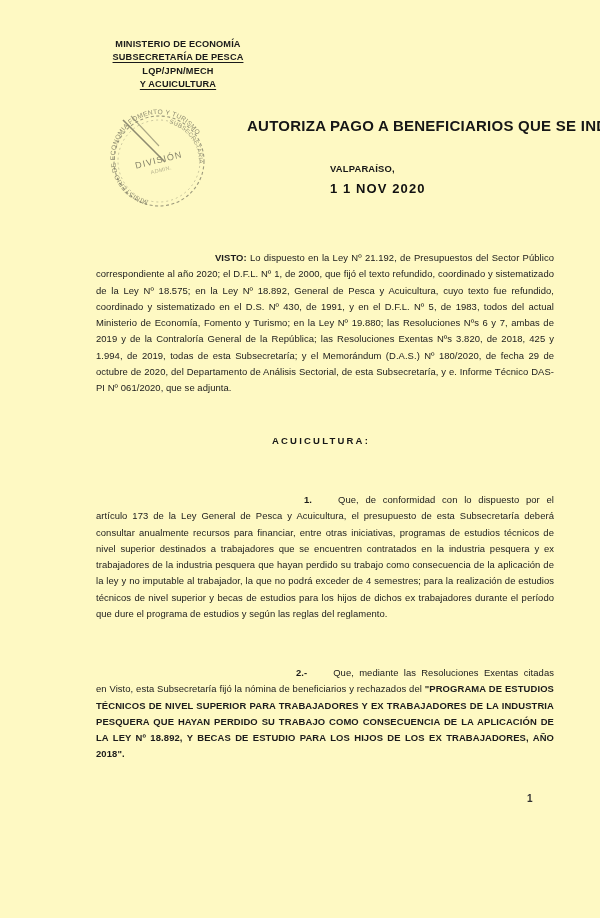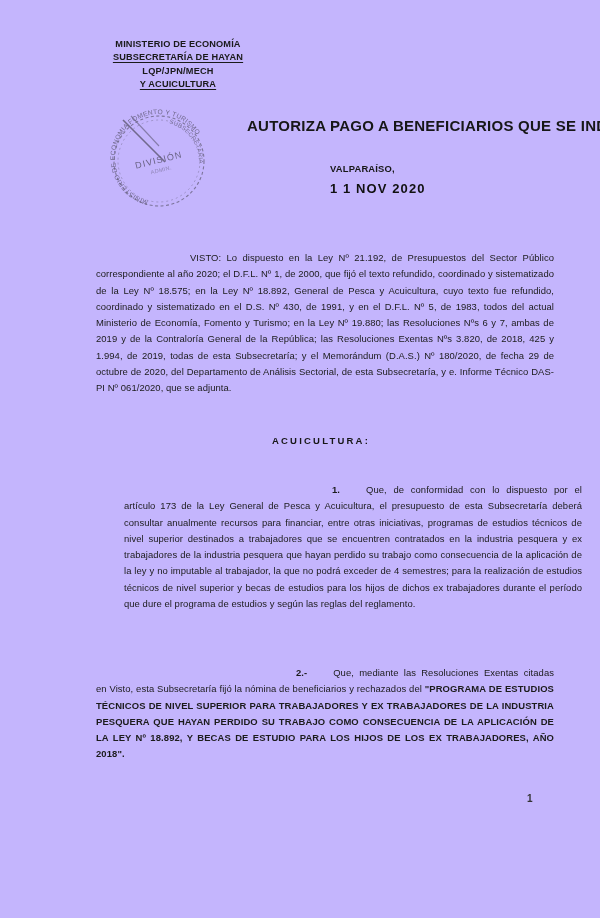--- a/index.html
+++ b/index.html
@@ -4,21 +4,21 @@
 <style>
   html, body {
     margin: 0;
     padding: 0;
     background: #ffffff;
   }
   .page {
     position: relative;
     width: 600px;
     height: 918px;
-    background: #c4b5fd;
+    background: #fef9c3;
     overflow: hidden;
     font-family: "Liberation Sans", sans-serif;
     color: #141414;
     -webkit-font-smoothing: none;
   }
 
   
   .letterhead {
     position: absolute;
     left: 88px;
@@ -135,27 +135,27 @@
     position: absolute;
     left: 96px;
     width: 458px;
     font-size: 9.45px;
     line-height: 16.3px;
     text-align: justify;
     color: #1b1b1b;
     letter-spacing: 0.06px;
   }
   .body-block.visto { top: 250px; }
-  .body-block.c1 { top: 482px; margin-left: 28px; }
+  .body-block.c1 { top: 492px; }
   .body-block.c2 { top: 649px; margin-top: 16px; }
 
   .lead {
     display: inline-block;
-    margin-left: 94px;
-    font-weight: 400;
+    margin-left: 119px;
+    font-weight: 700;
   }
   .lead-num {
     display: inline-block;
     margin-left: 208px;
     font-weight: 600;
   }
   .lead-num2 {
     display: inline-block;
     margin-left: 200px;
     font-weight: 600;
@@ -185,21 +185,21 @@
     color: #333;
   }
 </style>
 </head>
 <body>
 
 <div class="page">
 
   <div class="letterhead">
     <div class="lh-line">MINISTERIO DE ECONOMÍA</div>
-    <div class="lh-line underlined">SUBSECRETARÍA DE HAYAN</div>
+    <div class="lh-line underlined">SUBSECRETARÍA DE PESCA</div>
     <div class="lh-line lh-code">LQP/JPN/MECH</div>
     <div class="lh-line underlined">Y ACUICULTURA</div>
   </div>
 
   <div class="stamp">
     <svg viewBox="0 0 112 106" xmlns="http://www.w3.org/2000/svg">
       <defs>
         <path id="ringpath" d="M 56 96 A 44 44 0 1 1 56.1 96" fill="none"></path>
         <path id="ringpath2" d="M 16 56 A 40 40 0 0 1 96 56" fill="none"></path>
       </defs>

